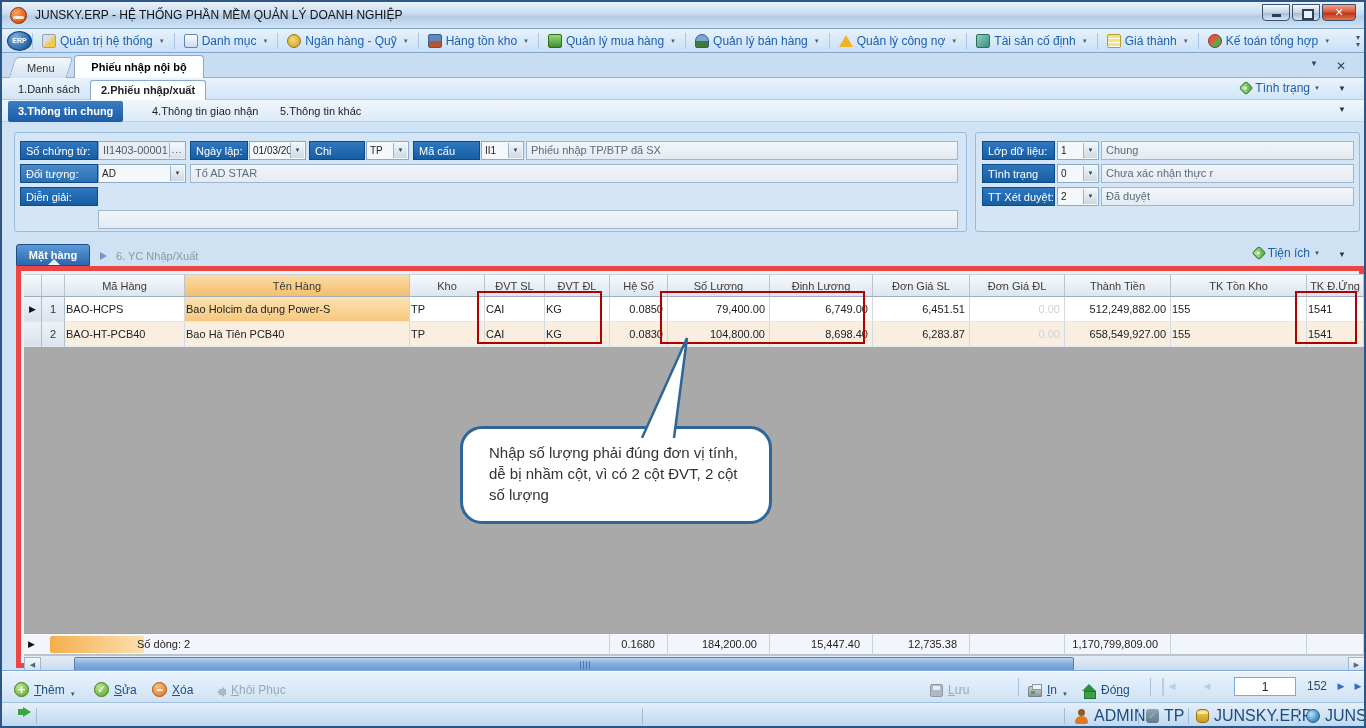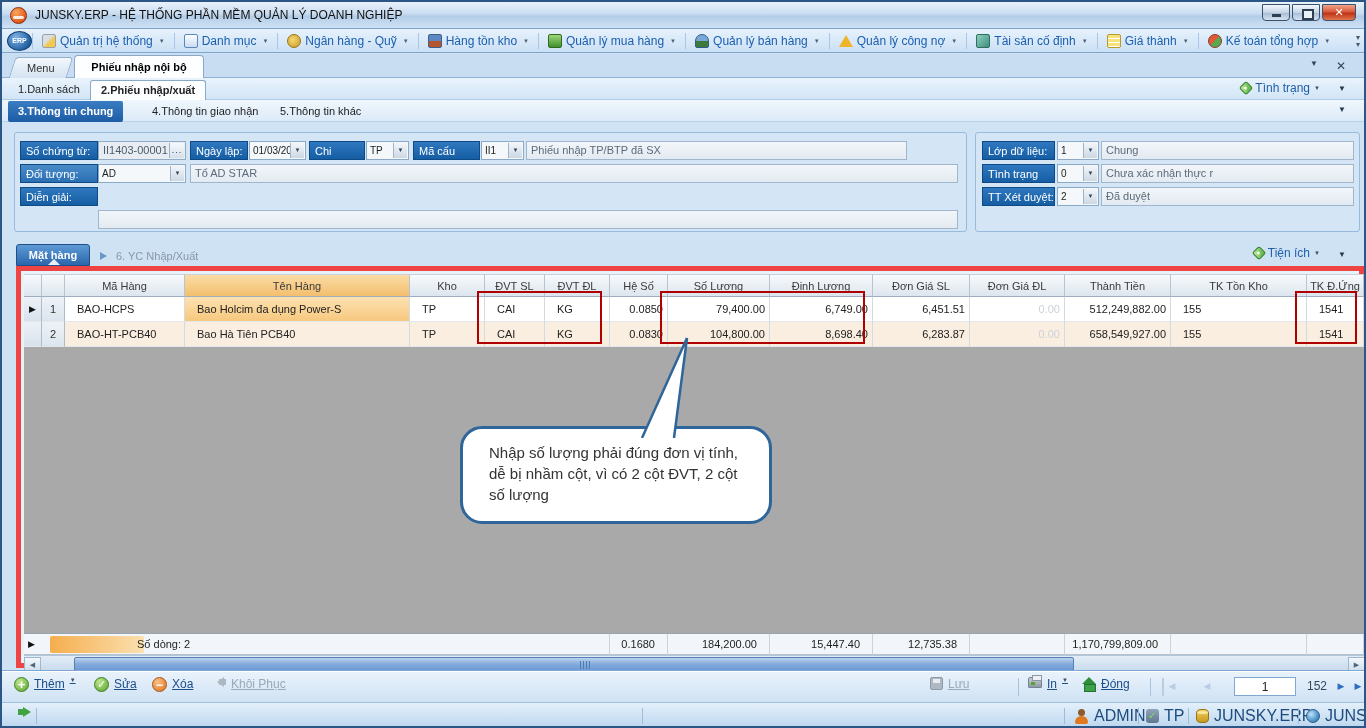--- a/index.html
+++ b/index.html
@@ -98,21 +98,21 @@
   .gh { height:23px; line-height:22px; text-align:center; color:#3A3A3A;
     background:linear-gradient(#F8FAFC,#DCE5EE); border-right:1px solid #B9C4D1; border-bottom:1px solid #9FAEBE; border-top:1px solid #C8D2DC; overflow:hidden; }
   .gh.hl { background:linear-gradient(#FBDCA6,#F3BF6E); }
   .grow { height:25px; }
   .gc { height:25px; line-height:24px; border-right:1px solid #D4DAE1; border-bottom:1px solid #E2E7EC; overflow:hidden; white-space:nowrap; }
   .r1 { top:26px; } .r1 .gc { background:#FFFFFF; }
   .r2 { top:51px; } .r2 .gc { background:#FAEEE0; }
   .gc.selc { background:linear-gradient(#EDF2F7,#D8E2EC) !important; border-right:1px solid #AEBBC9; }
   .gc.numc { background:linear-gradient(#EDF2F7,#DCE5EE) !important; text-align:center; border-right:1px solid #AEBBC9; color:#333; }
   .gc.focus { background:linear-gradient(#FDE2B2,#F7C87E) !important; }
-  .left { text-align:left; padding-left:12px; } .right { text-align:right; padding-right:4px; }
+  .left { text-align:left; padding-left:1px; } .right { text-align:right; padding-right:4px; }
   .faint { color:#CBD2D9; }
   .rowmark { display:block; text-align:center; font-size:9px; color:#111; line-height:24px; }
   .w-sel{width:18px}.w-num{width:23px}.w-ma{width:120px}.w-ten{width:225px}.w-kho{width:75px}
   .w-dvtsl{width:60px}.w-dvtdl{width:65px}.w-heso{width:58px}.w-sl{width:102px}.w-dl{width:103px}
   .w-dgsl{width:97px}.w-dgdl{width:95px}.w-tt{width:106px}.w-tkton{width:136px}.w-tkdu{width:57px}
   .gfill { position:absolute; left:3px; top:76px; width:1341px; height:286px; background:#A9A9A9; }
   .gfoot { position:absolute; left:3px; top:362px; width:1341px; height:22px; background:#F2F6FA; border-top:1px solid #98A5B2; border-bottom:1px solid #B8C2CC; }
   .fcell { position:absolute; top:0; height:21px; line-height:20px; text-align:right; padding-right:12px; border-right:1px solid #CAD2DA; color:#222; }
   .orangebar { position:absolute; left:26px; top:2px; width:94px; height:17px; background:linear-gradient(90deg,#F5AE4E,#FBE0B0); border-radius:2px; }
   .hscroll { position:absolute; left:3px; top:384px; width:1341px; height:16px; background:linear-gradient(#E3EDF7,#C8DAEC); border-top:1px solid #AFC6DC; }
@@ -124,21 +124,21 @@
 
   
   .redrect { position:absolute; border:2px solid #B00000; z-index:8; }
   .callout { position:absolute; left:458px; top:424px; width:312px; height:98px; background:#fff; border:3px solid #2F6699; border-radius:22px; z-index:7;
     padding:13px 14px 0 26px; font-size:15px; line-height:21px; color:#333; }
   .tailsvg { position:absolute; left:595px; top:330px; z-index:9; }
 
   
   .toolbar { position:absolute; left:0; top:668px; width:100%; height:32px; background:linear-gradient(#EAF3FC,#CFE2F4);
     border-top:1px solid #7FA8D2; box-shadow:inset 0 1px 0 #FFFFFF; }
-  .tbtn { position:absolute; top:6px; height:20px; display:flex; align-items:flex-start; gap:5px; color:#1C4E8A; font-size:12px;text-decoration:underline; }
+  .tbtn { position:absolute; top:6px; height:20px; display:flex; align-items:flex-end; gap:5px; color:#1C4E8A; font-size:12px; }
   .tbtn.disabled { color:#9AA8B8; }
   .ic { width:15px; height:15px; border-radius:50%; position:relative; display:inline-block; }
   .ic-plus { background:radial-gradient(circle at 35% 30%,#BFE690,#5CA52E); border:1px solid #3E7E1E; }
   .ic-plus::after { content:"+"; position:absolute; left:0; right:0; top:-1px; text-align:center; color:#fff; font-weight:bold; font-size:13px; }
   .ic-check { background:radial-gradient(circle at 35% 30%,#BFE690,#58A32C); border:1px solid #3E7E1E; }
   .ic-check::after { content:"\2713"; position:absolute; left:0; right:0; top:0; text-align:center; color:#fff; font-weight:bold; font-size:11px; }
   .ic-minus { background:radial-gradient(circle at 35% 30%,#F8C088,#E07318); border:1px solid #A85210; }
   .ic-minus::after { content:"\2212"; position:absolute; left:0; right:0; top:0; text-align:center; color:#fff; font-weight:bold; font-size:12px; }
   .ic-undo { width:14px; height:10px; border-radius:0; position:relative; }
   .ic-undo::before { content:""; position:absolute; left:0; top:0; width:0; height:0; border:5px solid transparent; border-right:7px solid #AEB8C2; }
@@ -285,21 +285,21 @@
     <div class="group" style="left:973px; top:10px; width:385px; height:100px;"></div>
 
     <div class="flabel" style="left:18px; top:19px; width:78px;">Số chứng từ:</div>
     <div class="finput" style="left:96px; top:19px; width:88px;"><span>II1403-00001</span><span class="dots">...</span></div>
     <div class="flabel" style="left:188px; top:19px; width:58px;">Ngày lập:</div>
     <div class="fcombo" style="left:247px; top:19px; width:57px;"><span>01/03/2014</span><span class="cbtn">▼</span></div>
     <div class="flabel" style="left:307px; top:19px; width:56px;">Chi nhánh:</div>
     <div class="fcombo" style="left:364px; top:19px; width:43px;"><span>TP</span><span class="cbtn">▼</span></div>
     <div class="flabel" style="left:411px; top:19px; width:67px;">Mã cấu hình:</div>
     <div class="fcombo" style="left:479px; top:19px; width:43px;"><span>II1</span><span class="cbtn">▼</span></div>
-    <div class="ftext" style="left:524px; top:19px; width:381px;">Phiếu nhập TP/BTP đã SX</div>
+    <div class="ftext" style="left:524px; top:19px; width:432px;">Phiếu nhập TP/BTP đã SX</div>
 
     <div class="flabel" style="left:18px; top:42px; width:78px; background:linear-gradient(#4A8BC8,#2A6FB4);">Đối tượng:</div>
     <div class="fcombo" style="left:96px; top:42px; width:88px;"><span>AD</span><span class="cbtn">▼</span></div>
     <div class="ftext" style="left:188px; top:42px; width:768px;">Tổ AD STAR</div>
 
     <div class="flabel" style="left:18px; top:65px; width:78px;">Diễn giải:</div>
 
     <div class="ftext" style="left:96px; top:88px; width:860px;"></div>
 
     <div class="flabel" style="left:980px; top:19px; width:73px;">Lớp dữ liệu:</div>

